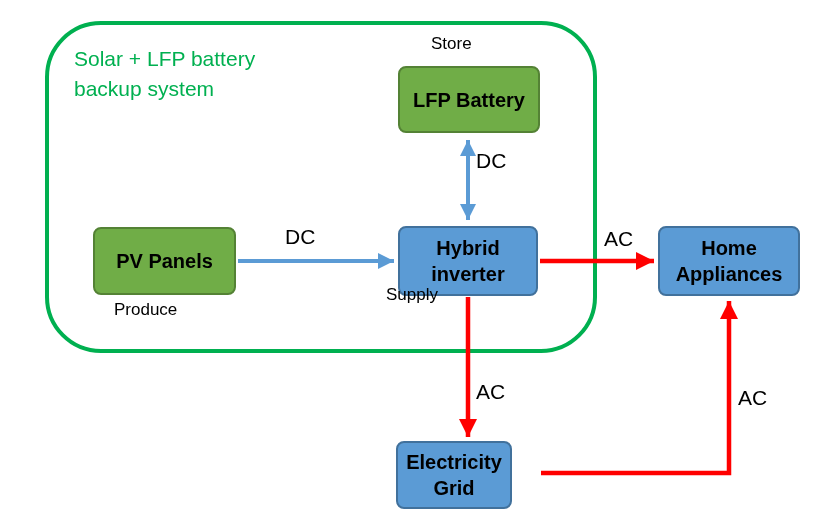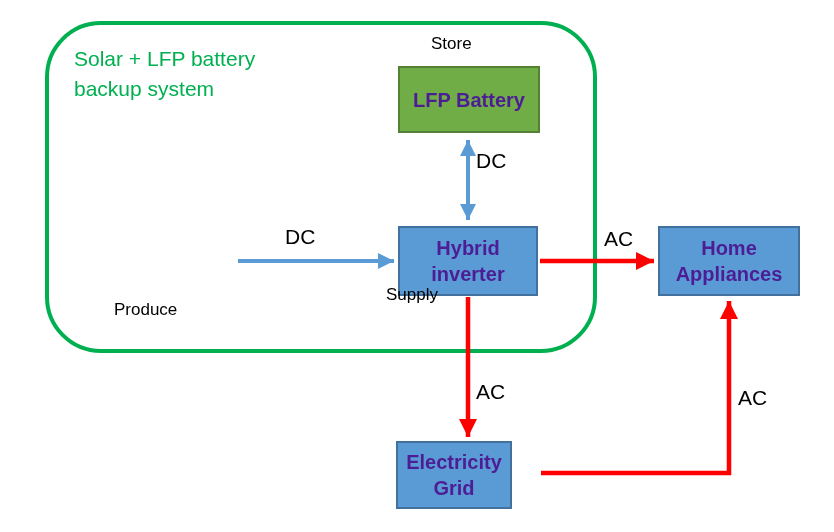--- a/index.html
+++ b/index.html
@@ -39,24 +39,25 @@
   }
   
   .node {
     position: absolute;
     display: flex;
     align-items: center;
     justify-content: center;
     text-align: center;
     font-weight: bold;
     font-size: 20px;
-    color: #4c1d95;
+    color: #000000;
     line-height: 1.3;
     white-space: pre-line;
     box-sizing: border-box;
+    border-radius: 8px;
   }
   .node-green {
     background: #70AD47;
     border: 2px solid #548235;
   }
   .node-blue {
     background: #5B9BD5;
     border: 2px solid #41719C;
   }
   .node-lfp-battery     { left: 398px; top:  66px; width: 142px; height: 67px; }
@@ -123,20 +124,23 @@
 
     <line x1="468" y1="297" x2="468" y2="437" stroke="#FF0000" stroke-width="4.5" marker-end="url(#arrow-red)"></line>
 
     <path d="M 541 473 L 729 473 L 729 301" fill="none" stroke="#FF0000" stroke-width="4.5" marker-end="url(#arrow-red)"></path>
   </svg>
 
   <div class="node node-green node-lfp-battery">
     <span>LFP Battery</span>
   </div>
 
+  <div class="node node-green node-pv-panels">
+    <span>PV Panels</span>
+  </div>
 
   <div class="node node-blue node-hybrid-inverter">
     <span>Hybrid
 inverter</span>
   </div>
 
   <div class="node node-blue node-home-appliances">
     <span>Home
 Appliances</span>
   </div>

